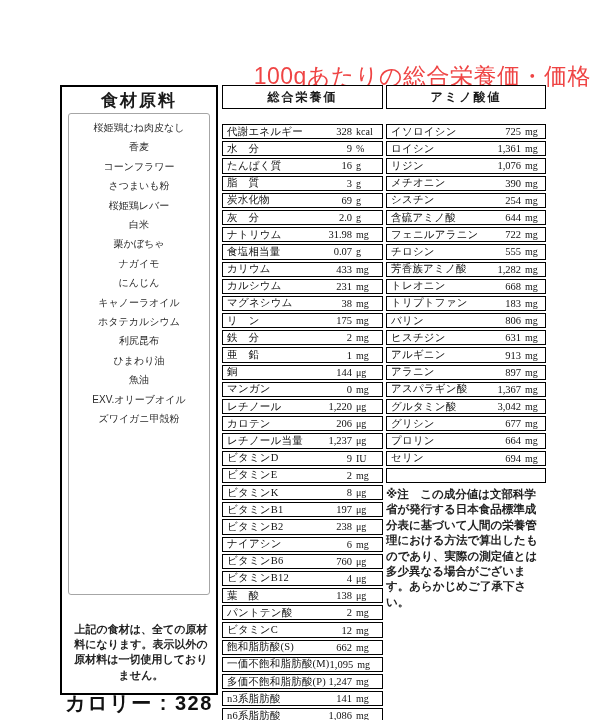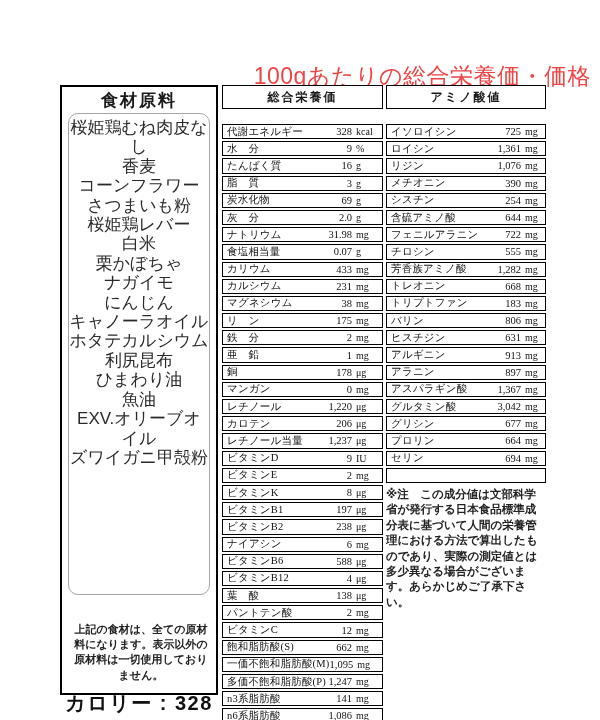--- a/index.html
+++ b/index.html
@@ -23,22 +23,22 @@
   .col-left{
     position:absolute;left:60px;top:85px;width:154px;height:606px;
     border:2px solid #000;background:#fff;
   }
   .col-left-title{
     text-align:center;font-size:17px;font-weight:bold;
     padding-top:2px;height:23px;letter-spacing:2px;
   }
   .ing-box{
     margin:1px 6px 0 6px;height:482px;
-    border:1px solid #a6a6a6;border-radius:10px;
-    text-align:center;font-size:17px;line-height:19.4px;
+    border:1px solid #a6a6a6;border-radius:3px;
+    text-align:center;font-size:10px;line-height:19.4px;
     padding-top:4px;box-sizing:border-box;color:#2a2a2a;
   }
   .ing-note{
     margin:27px 7px 0 11px;font-size:11px;font-weight:bold;
     line-height:15.2px;text-align:center;color:#222;
   }
   .calorie{
     margin-top:7px;text-align:center;font-size:20px;
     font-weight:bold;letter-spacing:1.5px;color:#111;
   }
@@ -165,21 +165,21 @@
           <span class="val">2</span>
           <span class="unit">mg</span>
         </div>
         <div class="trow">
           <span class="lbl">亜　鉛</span>
           <span class="val">1</span>
           <span class="unit">mg</span>
         </div>
         <div class="trow">
           <span class="lbl">銅</span>
-          <span class="val">178</span>
+          <span class="val">144</span>
           <span class="unit">μg</span>
         </div>
         <div class="trow">
           <span class="lbl">マンガン</span>
           <span class="val">0</span>
           <span class="unit">mg</span>
         </div>
         <div class="trow">
           <span class="lbl">レチノール</span>
           <span class="val">1,220</span>
@@ -220,21 +220,21 @@
           <span class="val">238</span>
           <span class="unit">μg</span>
         </div>
         <div class="trow">
           <span class="lbl">ナイアシン</span>
           <span class="val">6</span>
           <span class="unit">mg</span>
         </div>
         <div class="trow">
           <span class="lbl">ビタミンB6</span>
-          <span class="val">588</span>
+          <span class="val">760</span>
           <span class="unit">μg</span>
         </div>
         <div class="trow">
           <span class="lbl">ビタミンB12</span>
           <span class="val">4</span>
           <span class="unit">μg</span>
         </div>
         <div class="trow">
           <span class="lbl">葉　酸</span>
           <span class="val">138</span>

